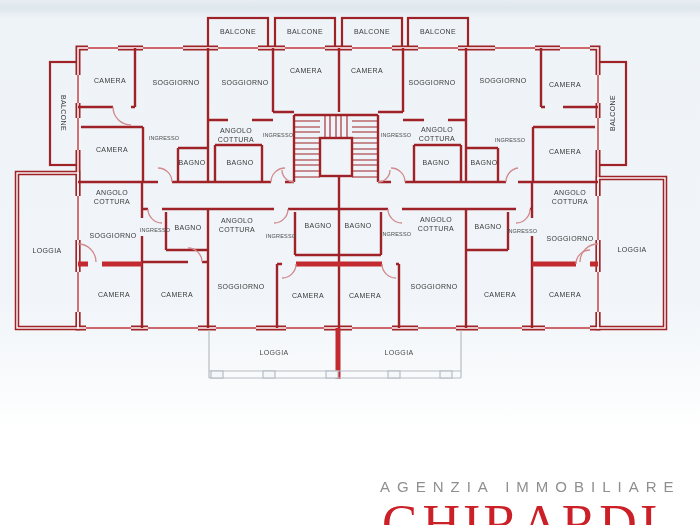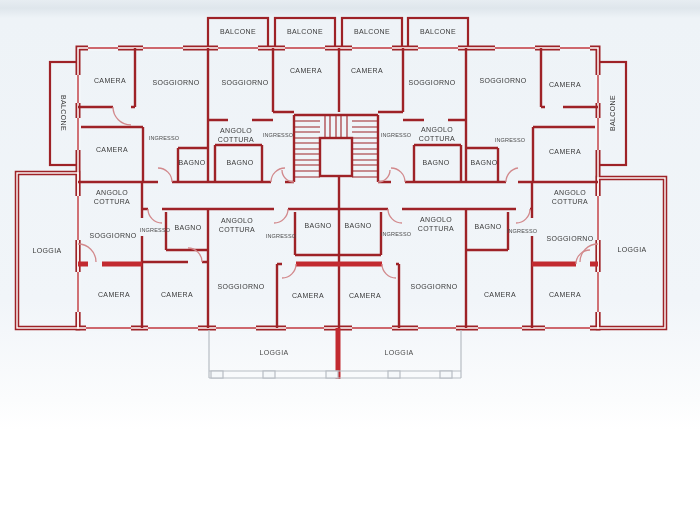--- a/index.html
+++ b/index.html
@@ -225,14 +225,18 @@
       <div class="lbl" style="left: 308px; top: 296px;">CAMERA</div>
       <div class="lbl" style="left: 365px; top: 296px;">CAMERA</div>
       <div class="lbl" style="left: 500px; top: 295px;">CAMERA</div>
       <div class="lbl" style="left: 565px; top: 295px;">CAMERA</div>
       <div class="lbl" style="left: 47px; top: 251px;">LOGGIA</div>
       <div class="lbl" style="left: 632px; top: 250px;">LOGGIA</div>
       <div class="lbl gray" style="left: 274px; top: 353px;">LOGGIA</div>
       <div class="lbl gray" style="left: 399px; top: 353px;">LOGGIA</div>
     </div>
 
+  <div class="logo">
+    <div class="logo-line1">AGENZIA IMMOBILIARE</div>
+    <div class="logo-line2">GHIRARDI</div>
+  </div>
 
 </div>
 
 </body></html>

